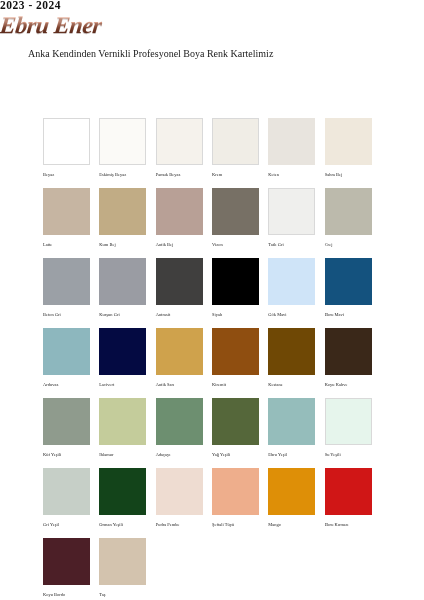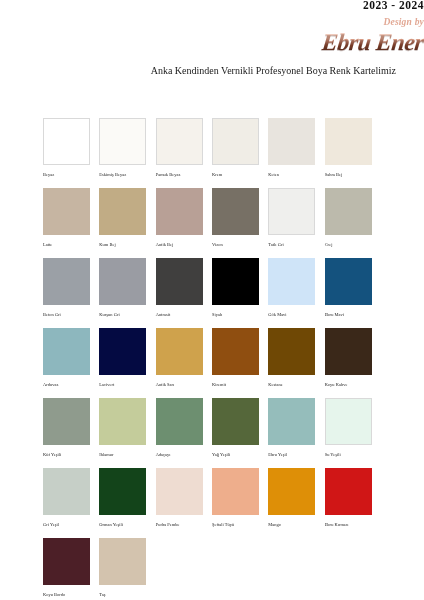--- a/index.html
+++ b/index.html
@@ -17,21 +17,21 @@
   .page {
     position: relative;
     width: 424px;
     height: 600px;
     background: #ffffff;
     box-sizing: border-box;
   }
 
   
   .header {
-    text-align: right;
+    text-align: left;
     padding-top: 0px;
   }
   .year {
     font-family: "Liberation Serif", serif;
     font-size: 11.5px;
     font-weight: bold;
     letter-spacing: 0.5px;
     color: #111111;
     line-height: 12px;
     margin-top: -1px;
@@ -106,21 +106,20 @@
     white-space: nowrap;
   }
 </style>
 </head>
 <body>
 
 <div class="page">
 
   <div class="header">
     <div class="year">2023 - 2024</div>
-    <div class="design-by">Design by</div>
     <div>
       <span class="signature">Ebru Ener</span>
     </div>
     <div class="title">Anka Kendinden Vernikli Profesyonel Boya Renk Kartelimiz</div>
   </div>
 
   <div class="grid" id="swatch-grid">
       <div class="cell">
         <div class="chip bordered" style="background: rgb(255, 255, 255);"></div>
         <div class="chip-label">Beyaz</div>

